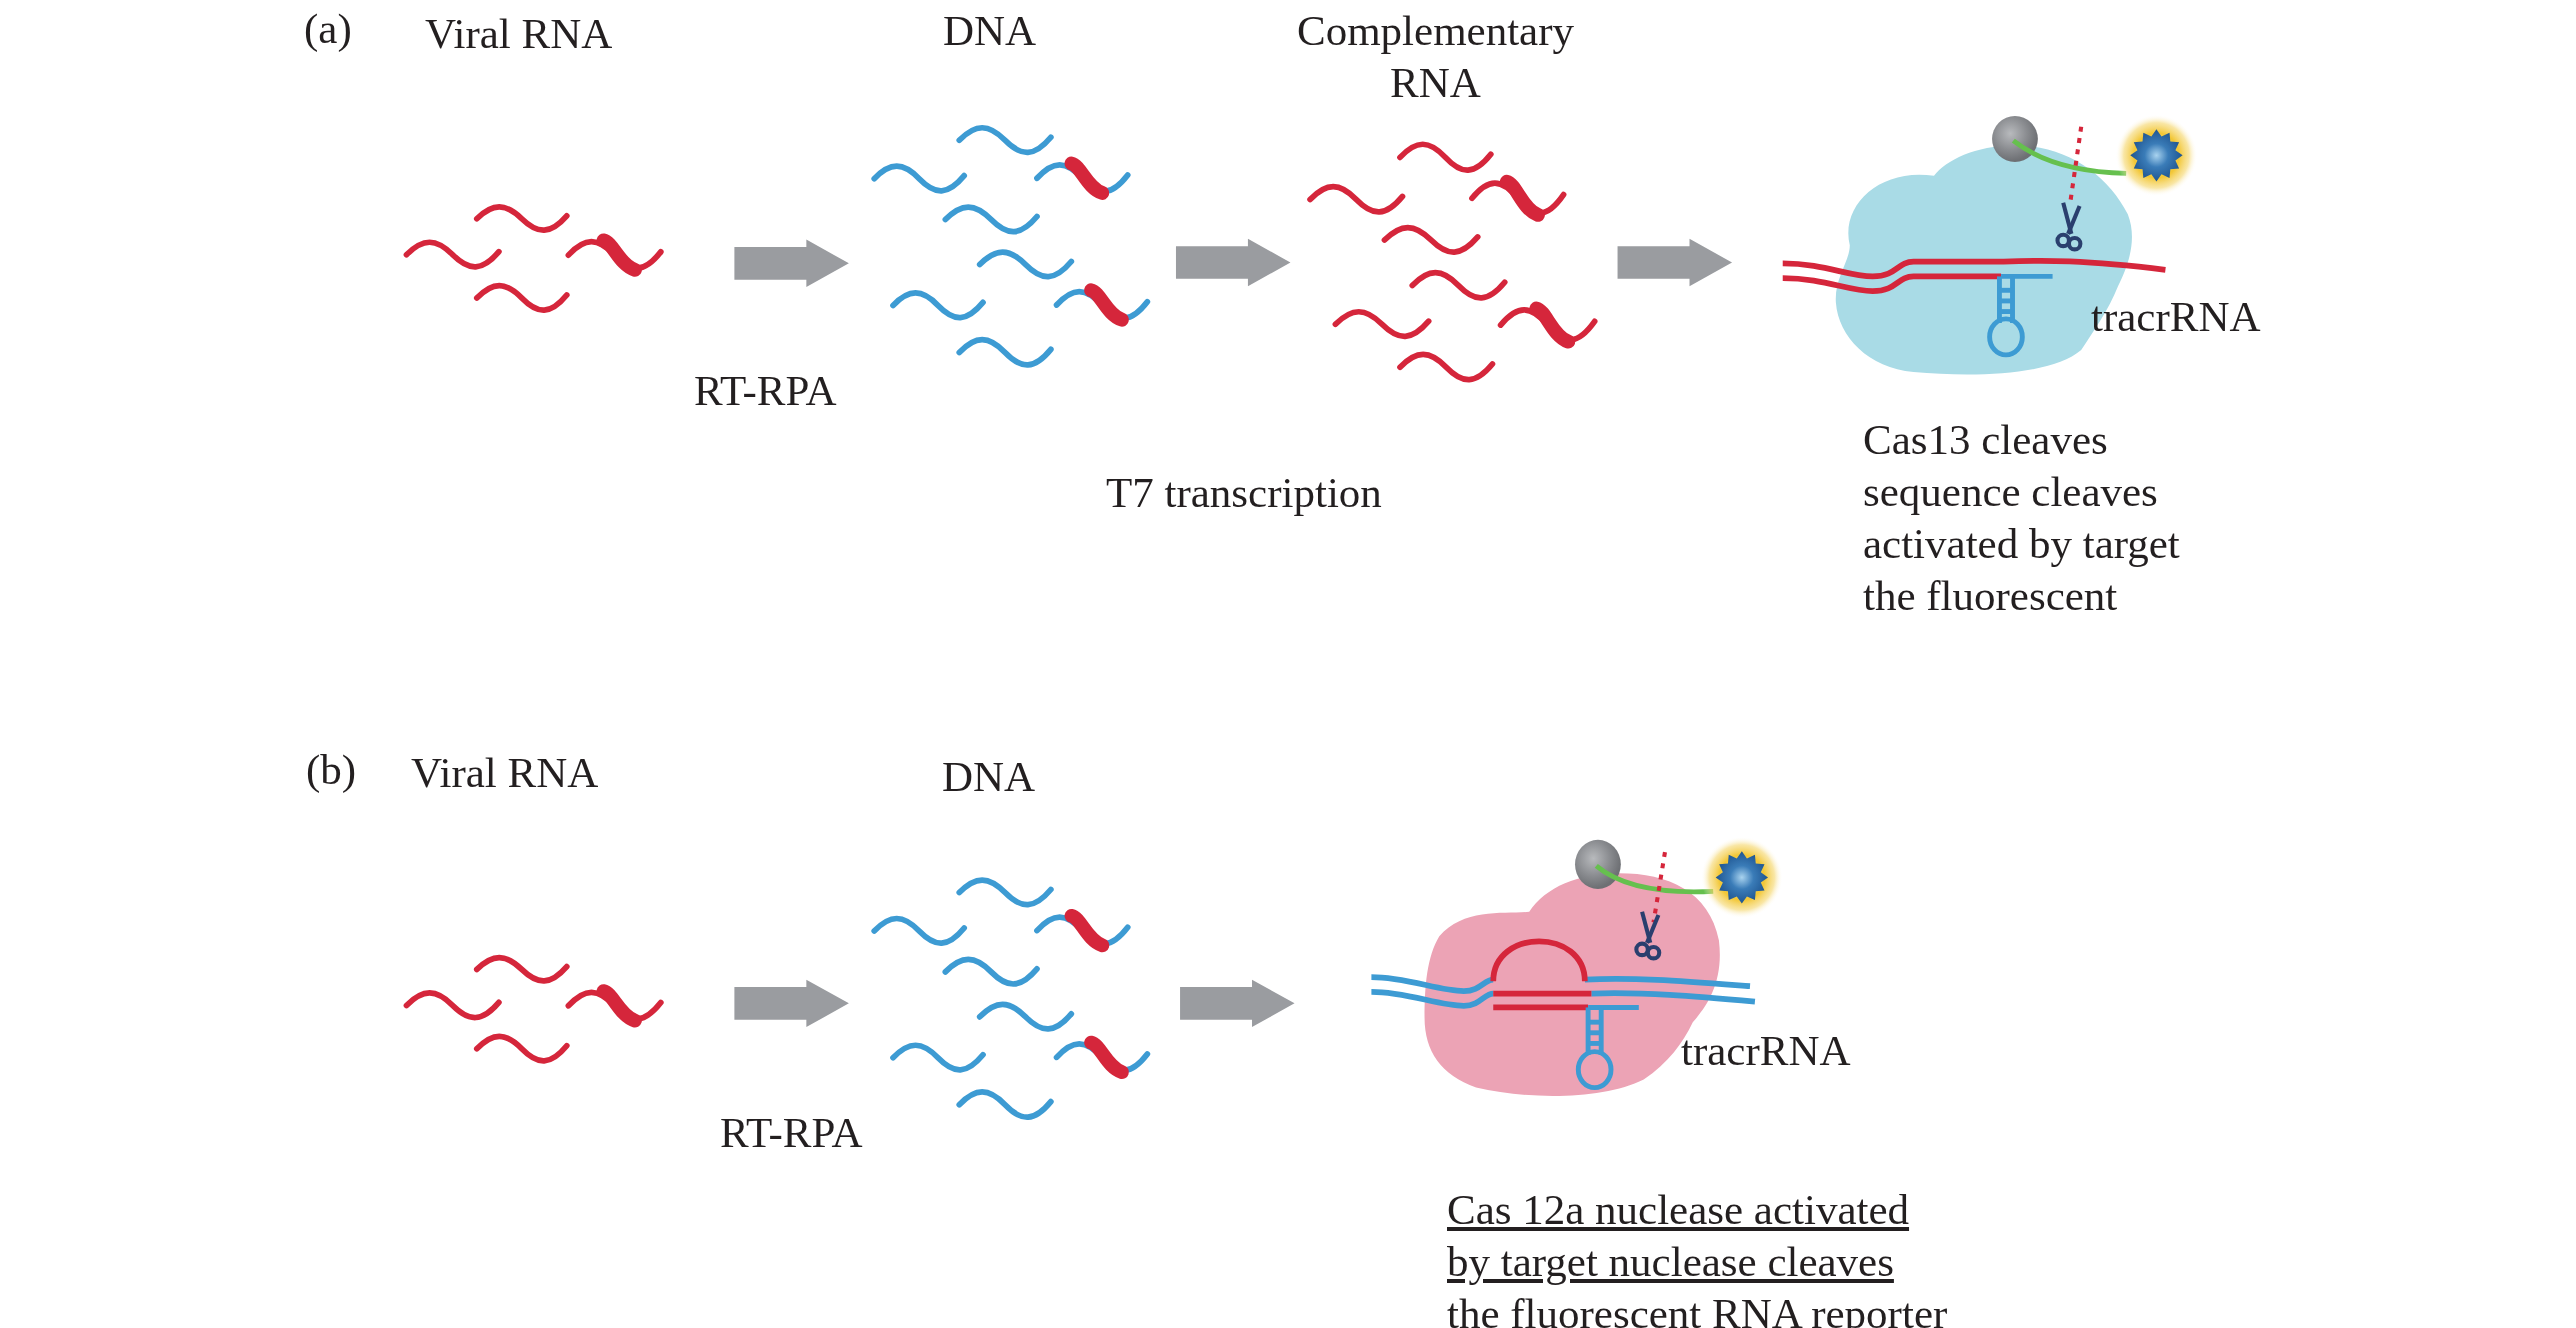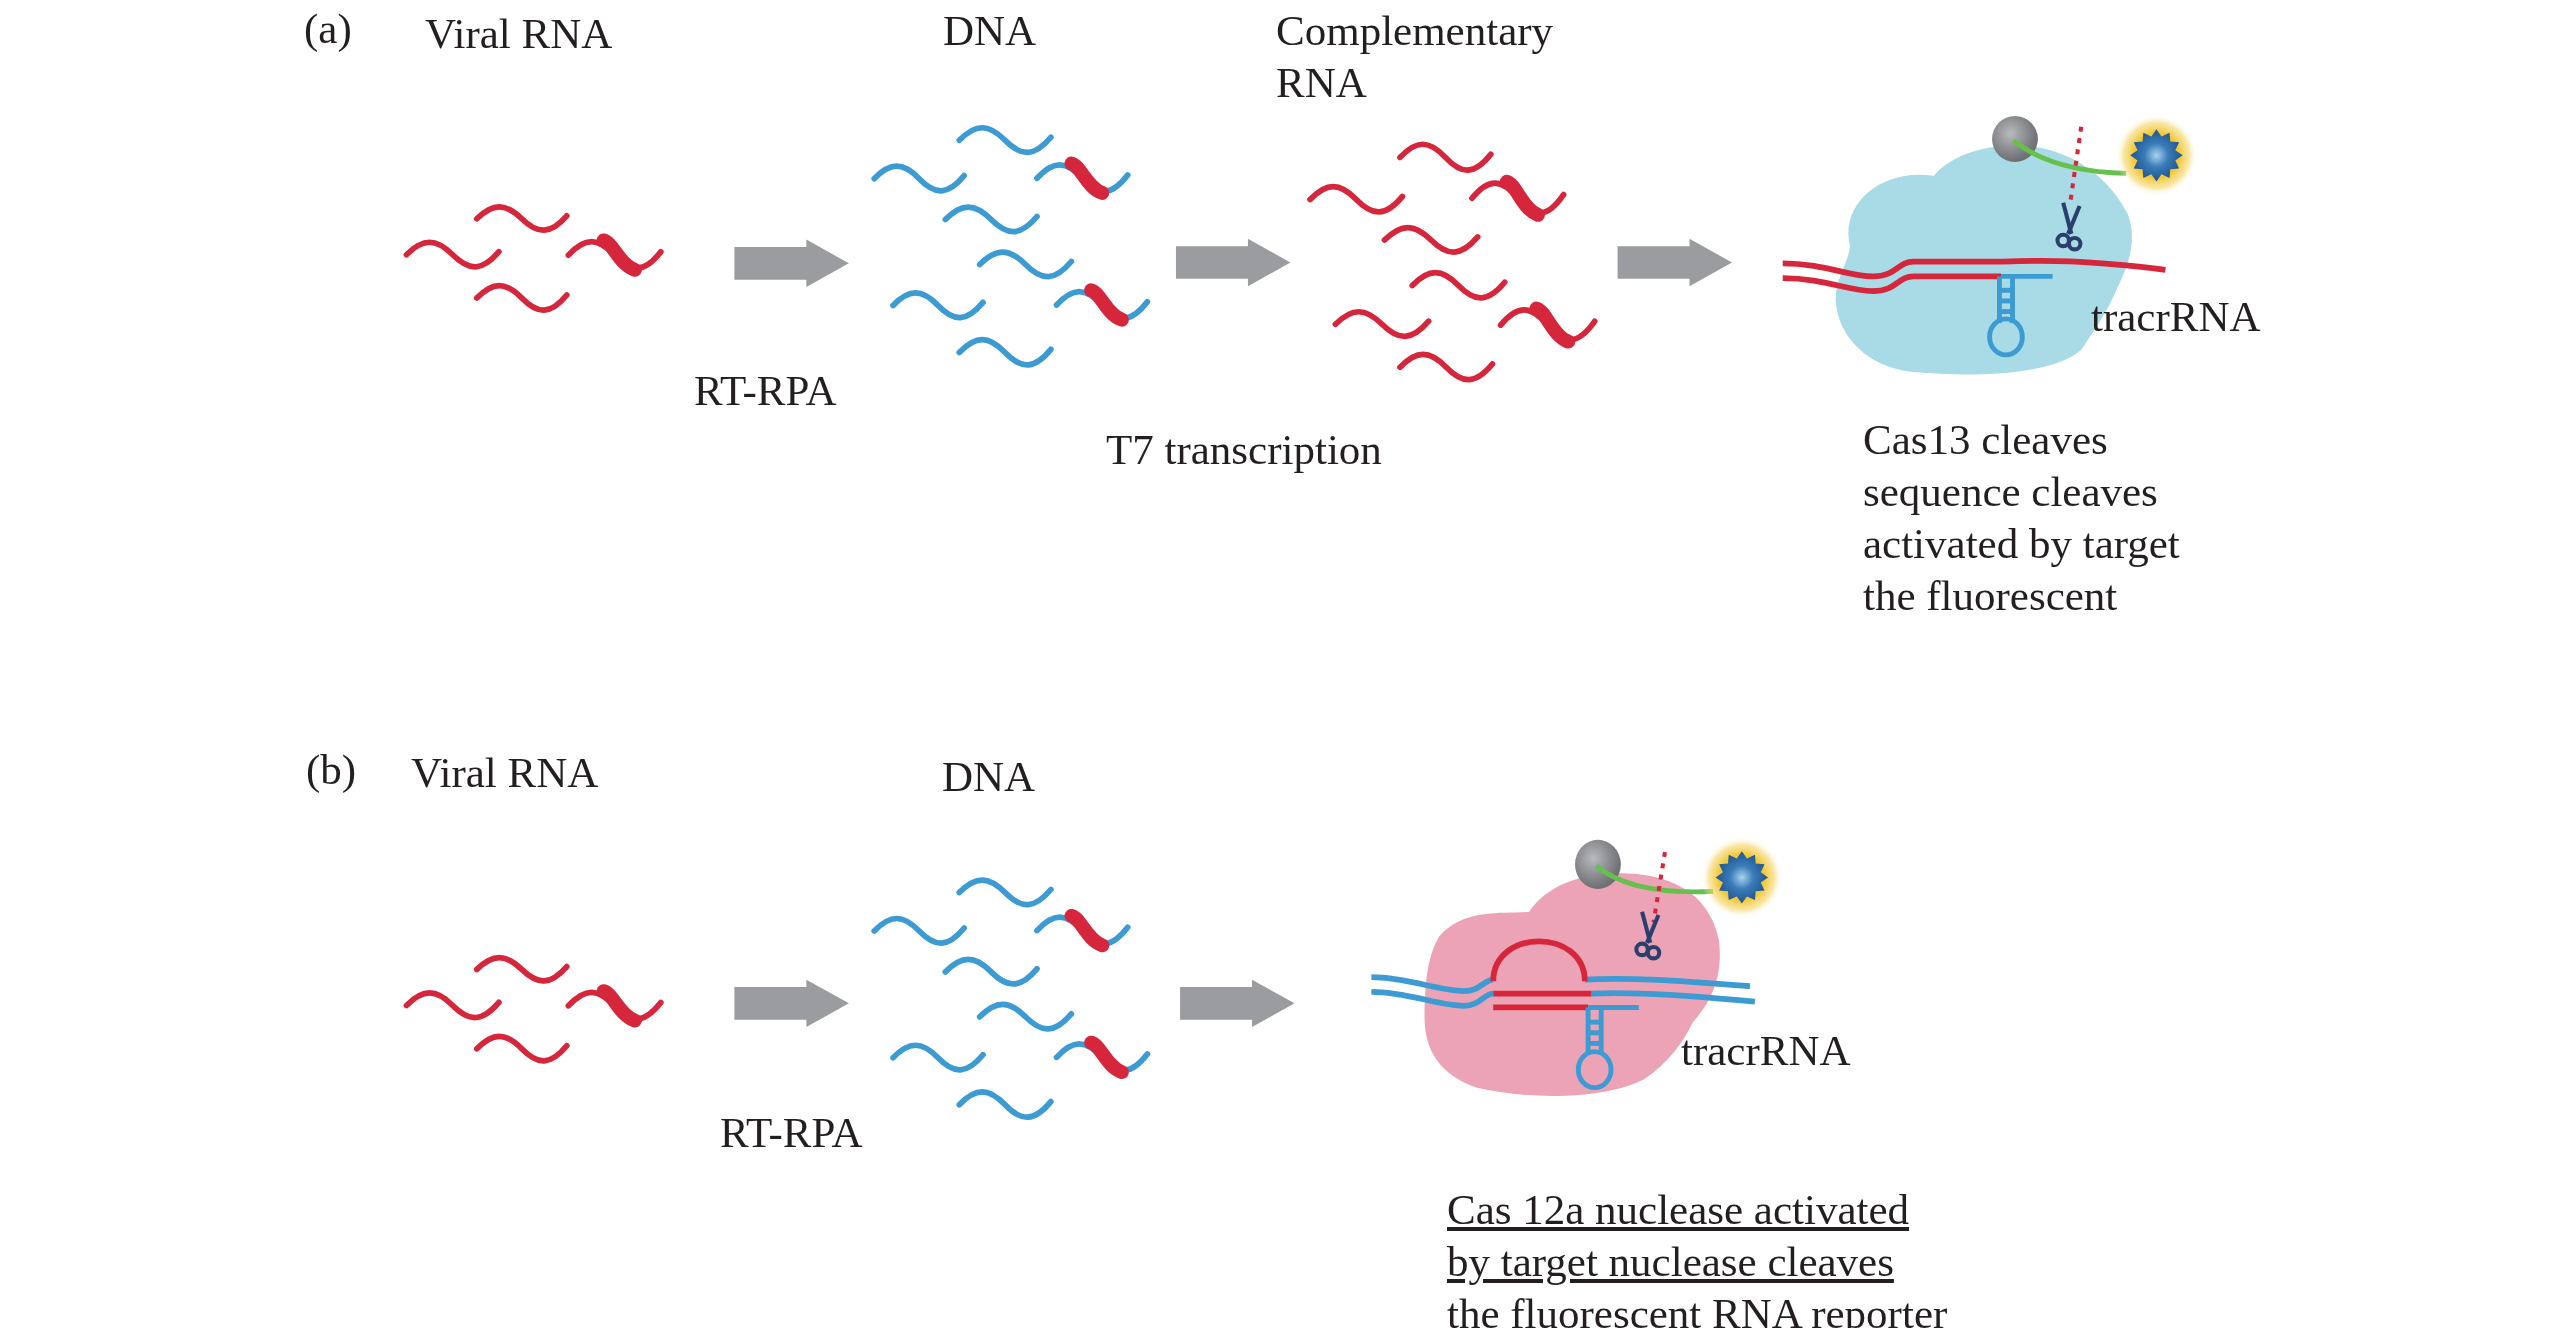--- a/index.html
+++ b/index.html
@@ -7,21 +7,21 @@
   #stage { position: absolute; left: 0; top: 0; width: 2576px; height: 1328px; }
   .lbl {
     position: absolute;
     font-family: "Liberation Serif", "DejaVu Serif", serif;
     font-size: 43px;
     line-height: 52px;
     color: #231f20;
     white-space: nowrap;
     margin: 0;
   }
-  .lbl.center { }
+  .lbl.center { text-align: center; }
   .multiline { white-space: normal; }
   .multiline div { white-space: nowrap; }
 </style>
 </head>
 <body>
 
 <svg id="stage" width="2576" height="1328" viewBox="0 0 3150 1624" xmlns="http://www.w3.org/2000/svg">
   <defs>
     <radialGradient id="glowGrad" cx="50%" cy="50%" r="50%">
       <stop offset="0%" stop-color="#fff6b0"></stop>
@@ -183,21 +183,21 @@
 </svg>
 
 <div class="lbl" style="left:304px; top:3.3px;">(a)</div>
 <div class="lbl" style="left:425px; top:8.2px;">Viral RNA</div>
 <div class="lbl" style="left:943px; top:4.9px;">DNA</div>
 <div class="lbl center multiline" style="left:1276px; top:4.9px; width:319px;">
   <div>Complementary</div>
   <div>RNA</div>
 </div>
 <div class="lbl" style="left:694px; top:365px;">RT-RPA</div>
-<div class="lbl" style="left:1106px; top:424px;">T7 transcription</div>
+<div class="lbl" style="left:1106px; top:467px;">T7 transcription</div>
 <div class="lbl" style="left:2091px; top:291px;">tracrRNA</div>
 <div class="lbl multiline" style="left:1863px; top:414px;">
   <div>Cas13 cleaves</div>
   <div>sequence cleaves</div>
   <div>activated by target</div>
   <div>the fluorescent</div>
 </div>
 
 <div class="lbl" style="left:306px; top:744px;">(b)</div>
 <div class="lbl" style="left:411px; top:747px;">Viral RNA</div>

